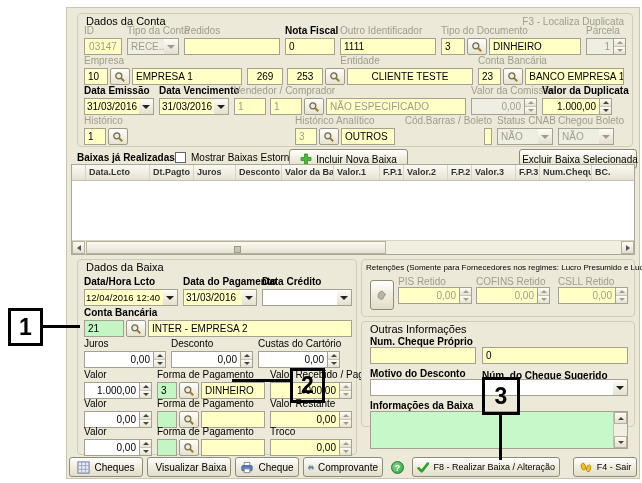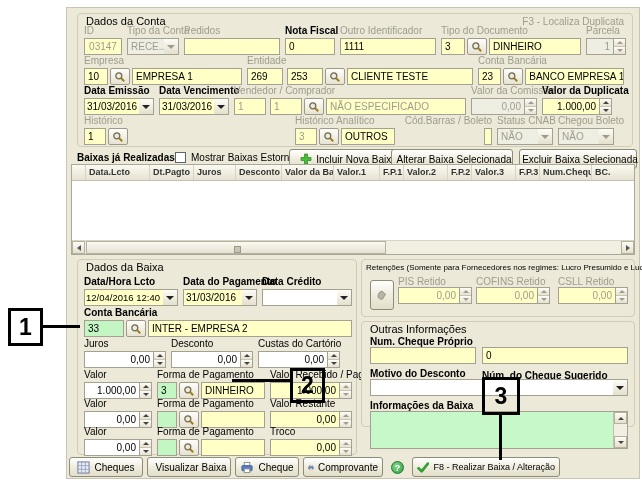--- a/index.html
+++ b/index.html
@@ -164,21 +164,21 @@
           <div class="box yel" style="width:24px;">10</div>
           <button class="mag">
                 <svg width="12" height="12" viewBox="0 0 12 12">
                   <circle cx="4.8" cy="4.8" r="3" fill="#EFEBD6" stroke="#6E6A58" stroke-width="1.3"></circle>
                   <line x1="7" y1="7" x2="10.2" y2="10.2" stroke="#A07E1C" stroke-width="2"></line>
                 </svg>
               </button>
           <div class="box yel grow">EMPRESA 1</div>
         </div>
       </div>
-      <div class="fgroup" style="width:226px;">
+      <div class="fgroup" style="width:226px;text-align:center;">
         <div class="lbl dis">Entidade</div>
         <div class="ctl">
           <div class="box yel" style="width:36px;margin-right:4px;">269</div>
           <div class="box yel" style="width:36px;">253</div>
           <button class="mag">
                 <svg width="12" height="12" viewBox="0 0 12 12">
                   <circle cx="4.8" cy="4.8" r="3" fill="#EFEBD6" stroke="#6E6A58" stroke-width="1.3"></circle>
                   <line x1="7" y1="7" x2="10.2" y2="10.2" stroke="#A07E1C" stroke-width="2"></line>
                 </svg>
               </button>
@@ -318,29 +318,20 @@
 
   <div class="sec-title" style="left:10px;top:144px;">Baixas já Realizadas</div>
   <div class="cb" style="left:108px;top:144px;"></div>
   <div class="plain-lbl" style="left:124px;top:144px;">Mostrar Baixas Estornadas</div>
 
   <button class="btn" style="left:207px;top:141px;width:119px;margin-left:15px;">
     <svg width="12" height="12" viewBox="0 0 12 12">
           <path d="M4.5 1h3v3.5H11v3H7.5V11h-3V7.5H1v-3h3.5z" fill="#4CBB3C" stroke="#2E8F22" stroke-width="0.8"></path>
         </svg>
     <span>Incluir Nova Baixa</span>
-  </button>
-  <button class="btn" style="left:324px;top:141px;width:122px;">
-    <svg width="12" height="12" viewBox="0 0 12 12">
-          <rect x="1" y="1.5" width="7.5" height="9" fill="#FFFFFF" stroke="#8A8876" stroke-width="0.8"></rect>
-          <line x1="2.5" y1="4" x2="7" y2="4" stroke="#9AA5B5"></line>
-          <line x1="2.5" y1="6" x2="7" y2="6" stroke="#9AA5B5"></line>
-          <path d="M5.8 8.2 L10 3 L11.6 4.3 L7.4 9.6 L5.4 10 z" fill="#3C9E3C" stroke="#2A7A2A" stroke-width="0.5"></path>
-        </svg>
-    <span>Alterar Baixa Selecionada</span>
   </button>
   <button class="btn" style="left:452px;top:141px;width:118px;">
     <svg width="11" height="11" viewBox="0 0 12 12">
           <path d="M2 3.4 L3.4 2 L6 4.6 L8.6 2 L10 3.4 L7.4 6 L10 8.6 L8.6 10 L6 7.4 L3.4 10 L2 8.6 L4.6 6 z" fill="#CC3322" stroke="#8E1E12" stroke-width="0.5"></path>
         </svg>
     <span>Excluir Baixa Selecionada</span>
   </button>
 
   <div id="tbl">
     <div class="thead">
@@ -404,21 +395,21 @@
                 <i></i>
               </div>
             </div>
       </div>
     </div>
 
     <div class="frow" style="top:47px;">
       <div class="fgroup" style="width:268px;">
         <div class="lbl b">Conta Bancária</div>
         <div class="ctl">
-          <div class="box grn" style="width:40px;">33</div>
+          <div class="box grn" style="width:40px;">21</div>
           <button class="mag">
                 <svg width="12" height="12" viewBox="0 0 12 12">
                   <circle cx="4.8" cy="4.8" r="3" fill="#EFEBD6" stroke="#6E6A58" stroke-width="1.3"></circle>
                   <line x1="7" y1="7" x2="10.2" y2="10.2" stroke="#A07E1C" stroke-width="2"></line>
                 </svg>
               </button>
           <div class="box yel grow">INTER - EMPRESA 2</div>
         </div>
       </div>
     </div>
@@ -717,20 +708,27 @@
         </svg>
     <span>Comprovante</span>
   </button>
   <div class="help" style="left:324px;top:453px;">?</div>
   <button class="btn" style="left:345px;top:449px;width:148px;font-size:9px;">
     <svg width="14" height="13" viewBox="0 0 16 16">
           <path d="M2 9 L6 13 L14 3" stroke="#2FA12F" stroke-width="3.4" fill="none" stroke-linecap="round" stroke-linejoin="round"></path>
         </svg>
     <span>F8 - Realizar Baixa / Alteração</span>
   </button>
+  <button class="btn" style="left:506px;top:449px;width:64px;font-size:9px;">
+    <svg width="14" height="13" viewBox="0 0 16 14">
+          <ellipse cx="5" cy="6" rx="2.4" ry="4" fill="#F2C21F" stroke="#B8860B" transform="rotate(-15 5 6)"></ellipse>
+          <ellipse cx="11" cy="8" rx="2.4" ry="4" fill="#F2C21F" stroke="#B8860B" transform="rotate(15 11 8)"></ellipse>
+        </svg>
+    <span>F4 - Sair</span>
+  </button>
 </div>
 
 <div class="co fill" style="left:8px;top:308px;width:35px;height:38px;">1</div>
 <div class="coline" style="left:43px;top:325px;width:37px;height:3px;"></div>
 
 <div class="co" style="left:290px;top:368px;width:35px;height:35px;">2</div>
 <div class="coline" style="left:232px;top:379px;width:58px;height:3px;"></div>
 
 <div class="co" style="left:482px;top:377px;width:38px;height:38px;">3</div>
 <div class="coline" style="left:499px;top:415px;width:3px;height:45px;"></div>

